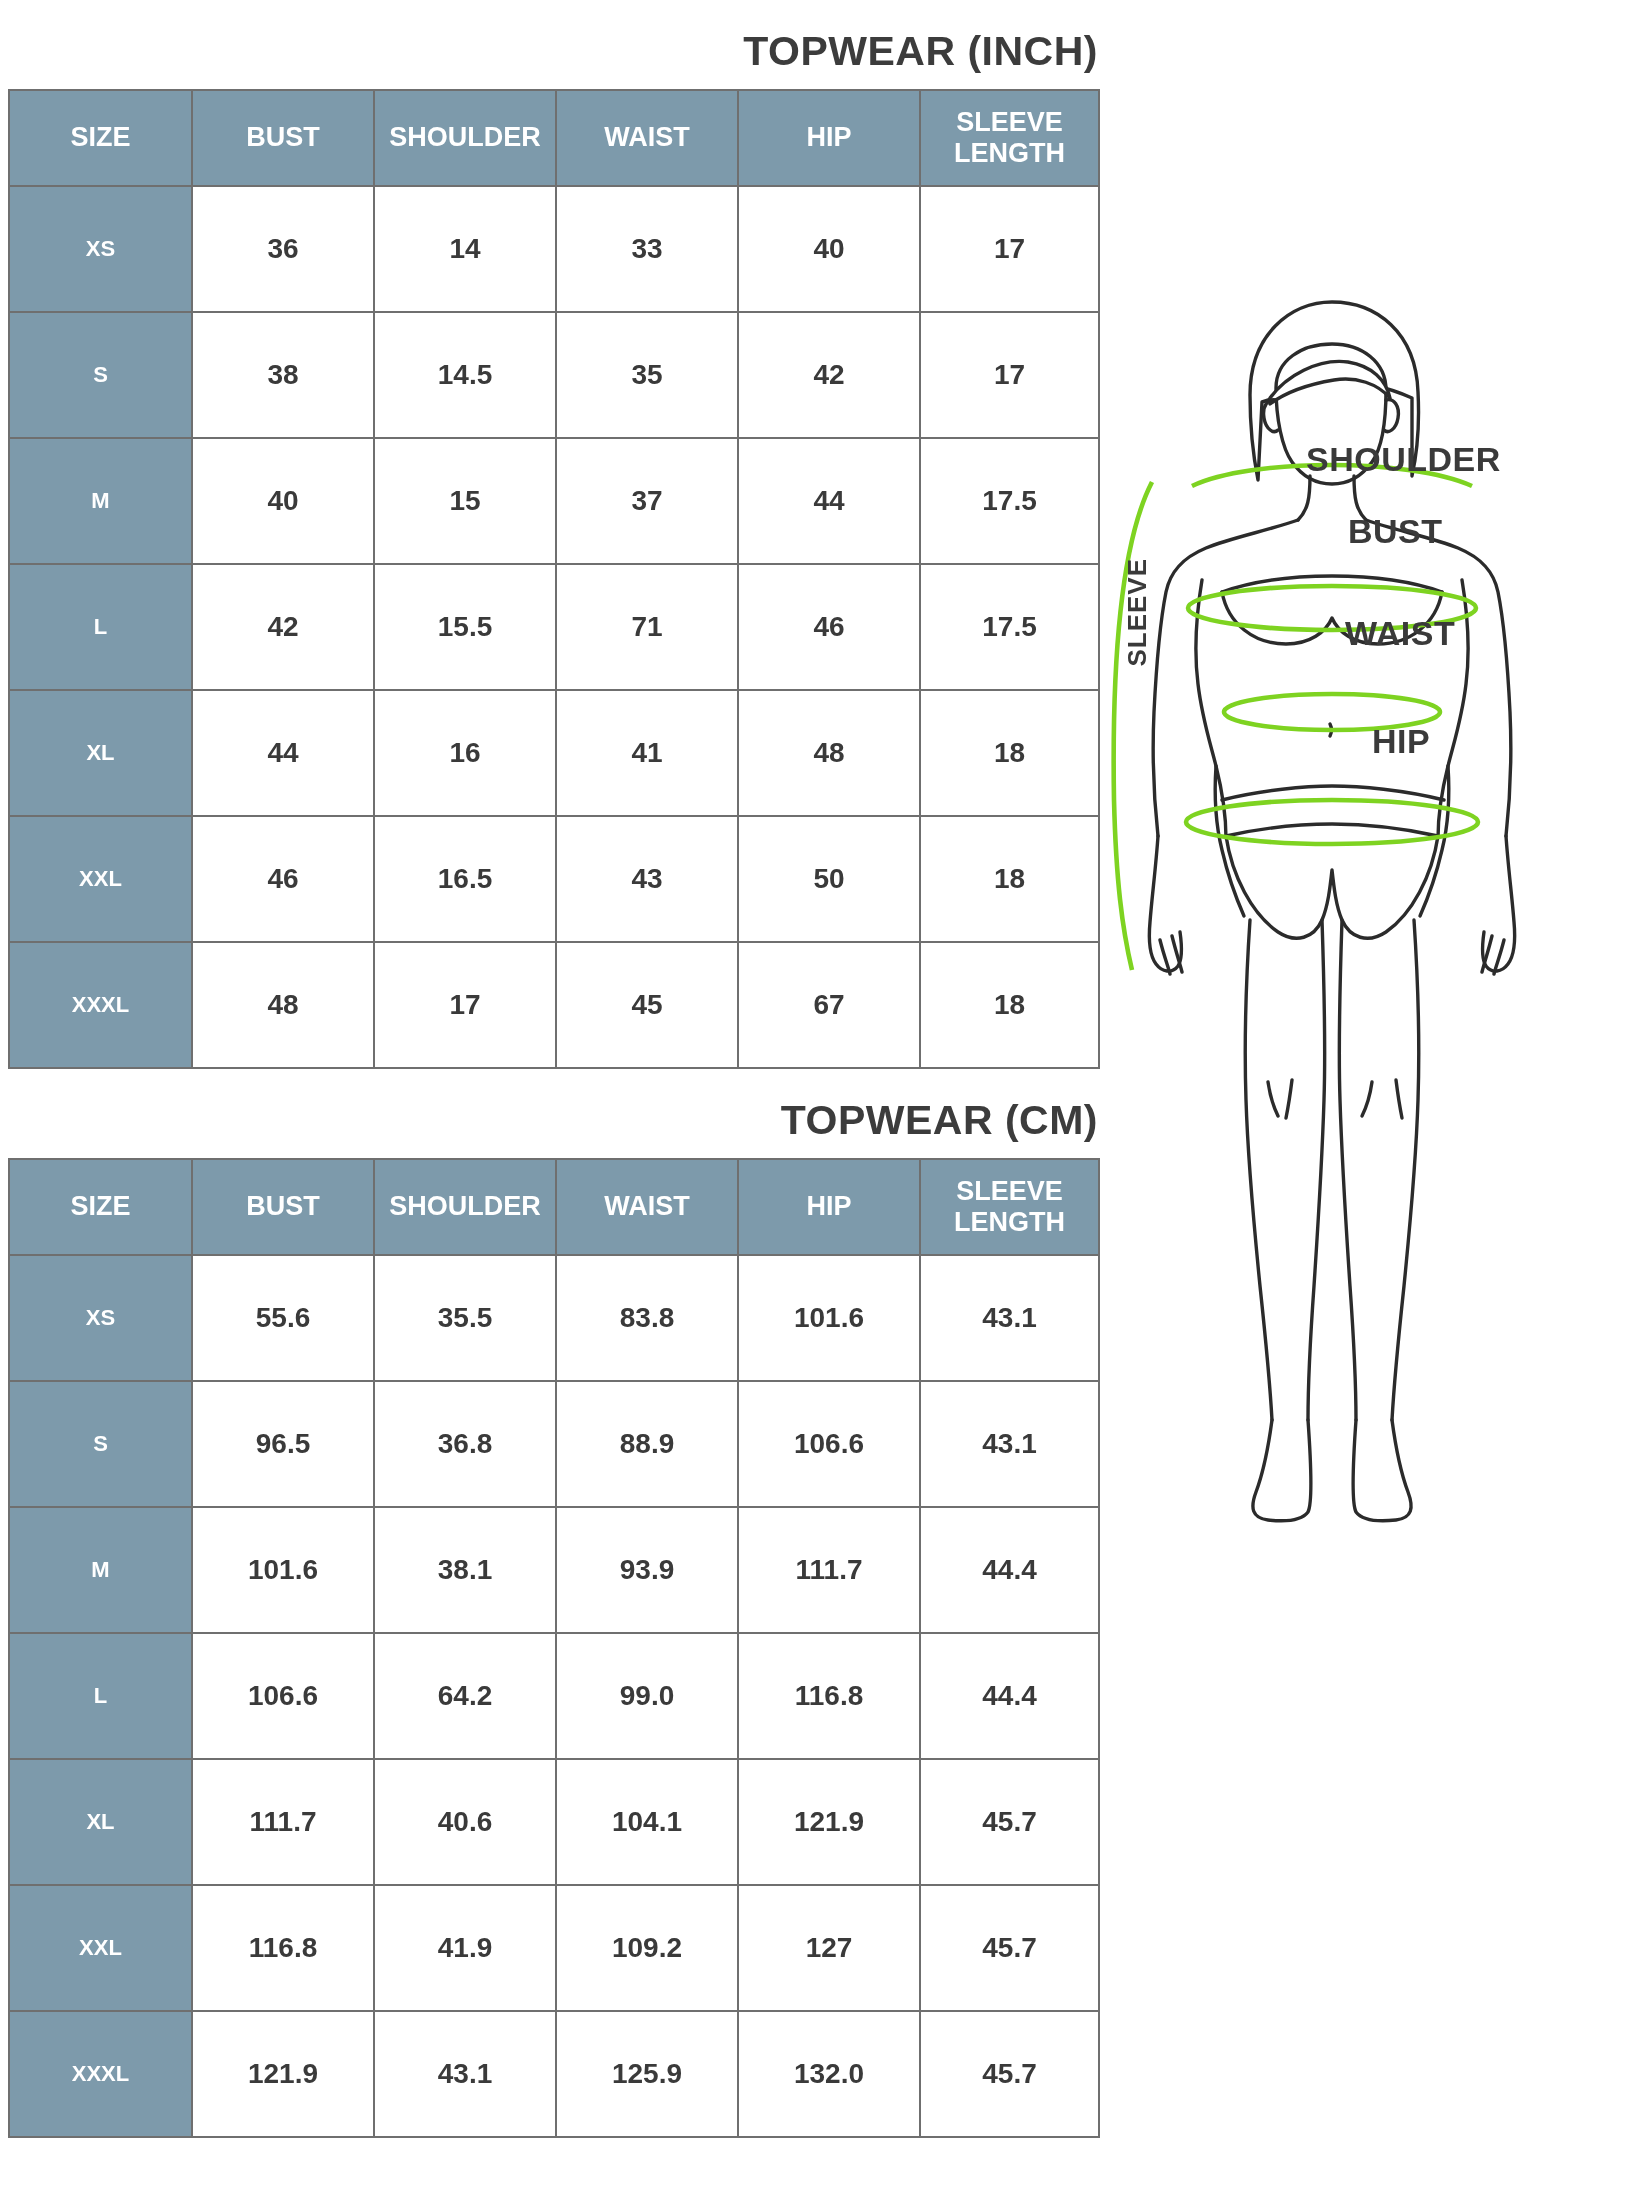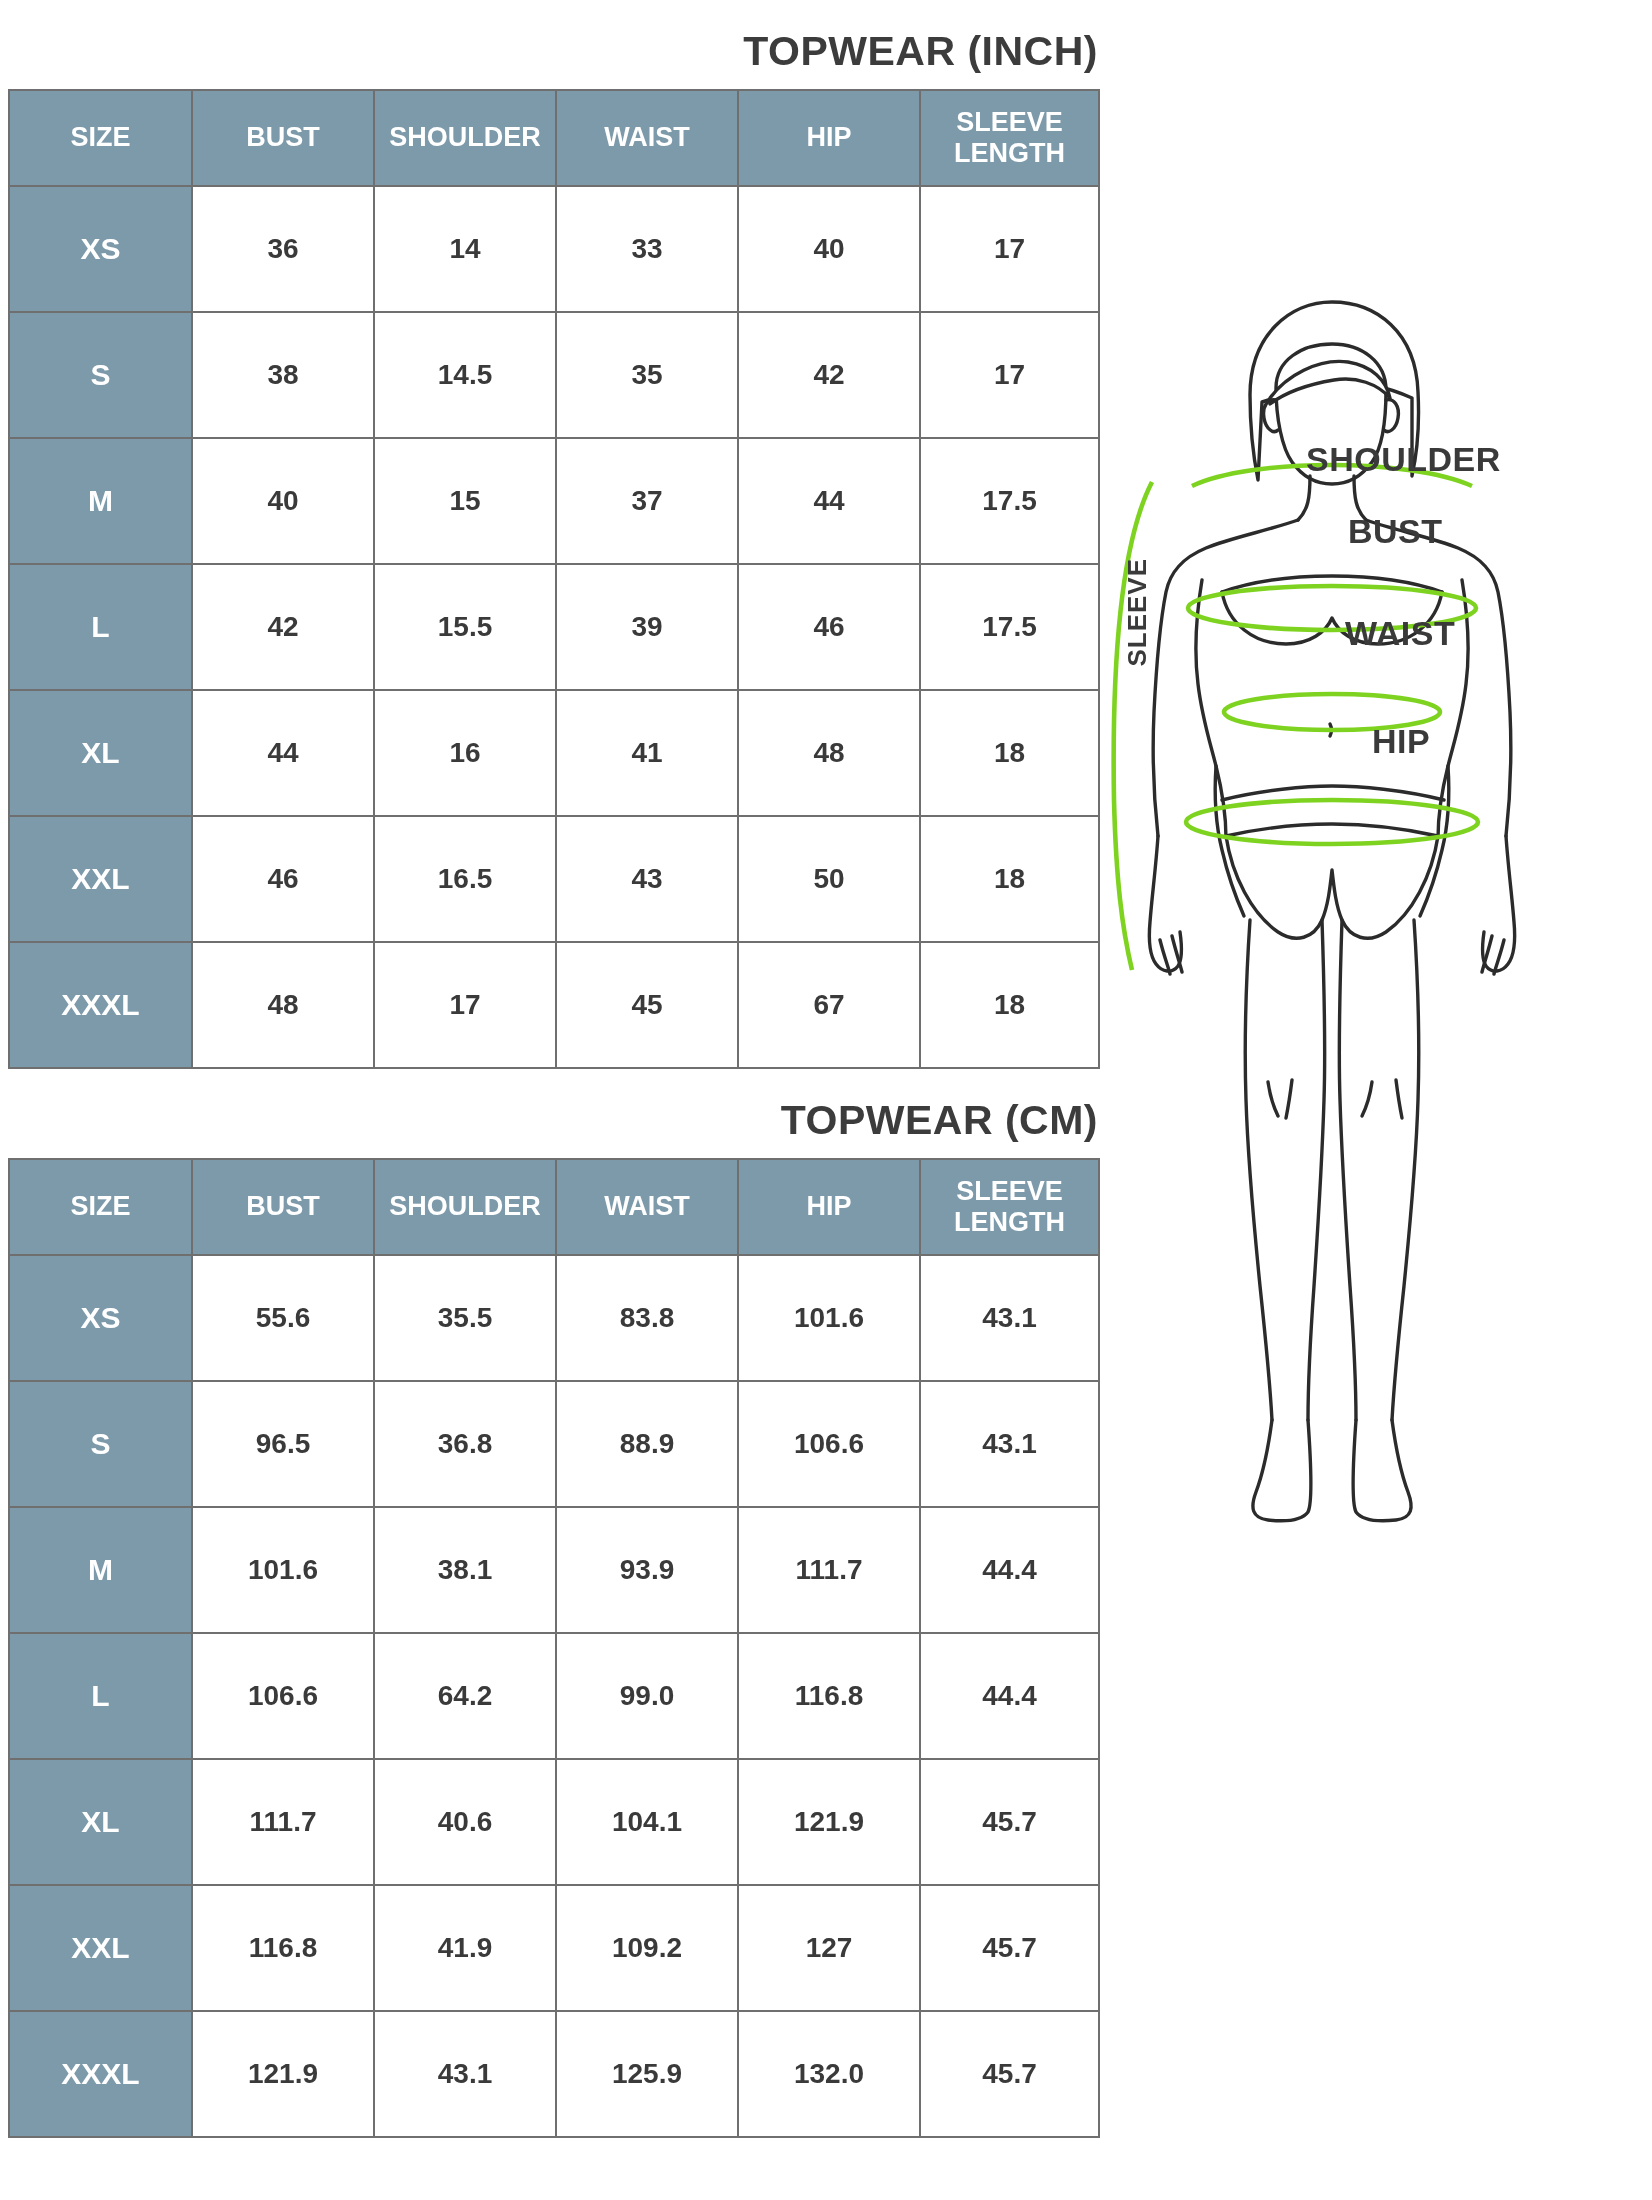--- a/index.html
+++ b/index.html
@@ -62,21 +62,21 @@
   table.size-table tbody td {
     height: 122px;
     background: #ffffff;
     color: #3a3a3a;
     font-weight: bold;
   }
   table.size-table tbody td.size-cell {
     background: #7d9aab;
     color: #ffffff;
     font-weight: bold;
-    font-size: 30px;
+    font-size: 22px;
   }
   
   col.c-size { width: 183px; }
   col.c-bust { width: 182px; }
   col.c-shoulder { width: 182px; }
   col.c-waist { width: 182px; }
   col.c-hip { width: 182px; }
   col.c-sleeve { width: 179px; }
 
   
@@ -161,21 +161,21 @@
           <td>40</td>
           <td>15</td>
           <td>37</td>
           <td>44</td>
           <td>17.5</td>
         </tr>
         <tr>
           <td class="size-cell">L</td>
           <td>42</td>
           <td>15.5</td>
-          <td>39</td>
+          <td>71</td>
           <td>46</td>
           <td>17.5</td>
         </tr>
         <tr>
           <td class="size-cell">XL</td>
           <td>44</td>
           <td>16</td>
           <td>41</td>
           <td>48</td>
           <td>18</td>

